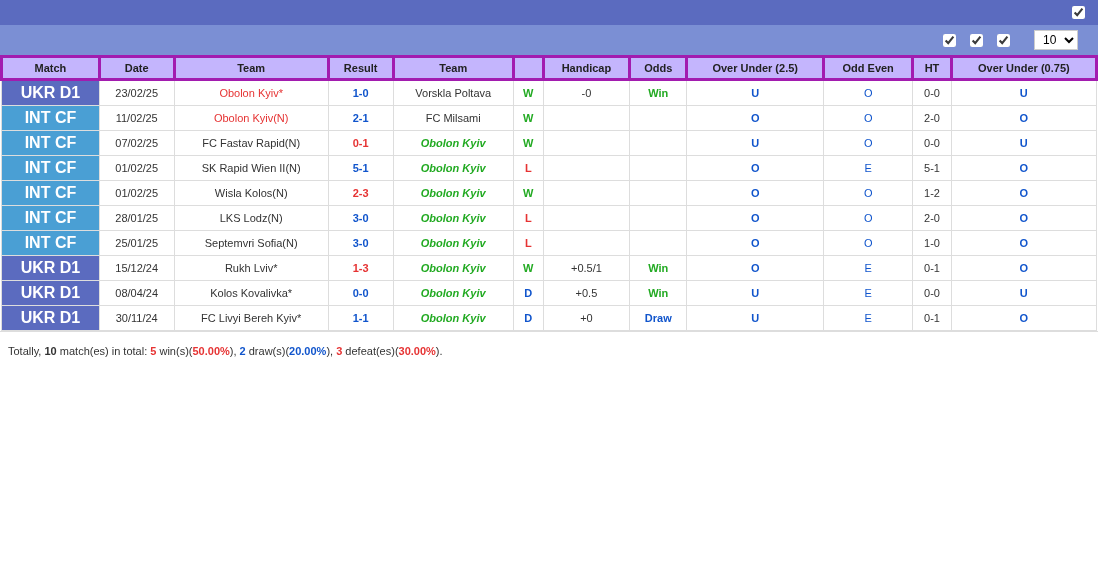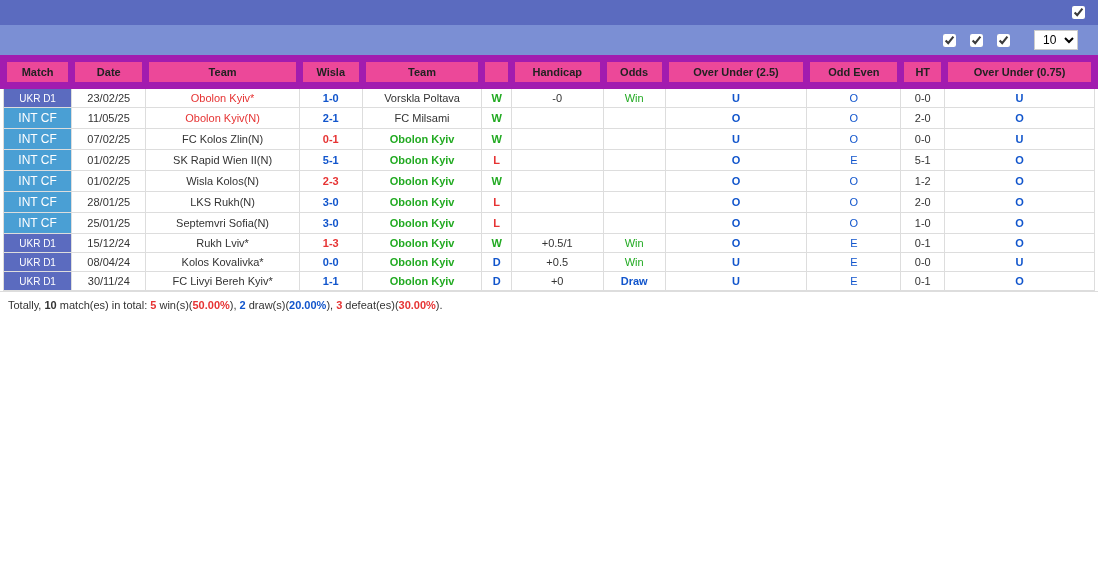--- a/index.html
+++ b/index.html
@@ -51,65 +51,65 @@
       border: 1px solid #ccc;
       background: #fff;
     }
 
     table {
       width: 100%;
       border-collapse: collapse;
     }
 
     thead tr th {
-      background: #ec4899;
-      border: 7px solid #a21caf;
+      background: #c4b5fd;
+      border: 3px solid #a21caf;
       padding: 4px 5px;
       text-align: center;
       font-size: 11px;
       font-weight: bold;
       color: #222;
     }
 
     tbody tr td {
       border: 1px solid #ddd;
       padding: 3px 5px;
       text-align: center;
       font-size: 11px;
       color: #333;
     }
 
     .team-red { color: #e63333; font-weight: normal; }
-    .team-green { color: #22aa22; font-weight: bold; }
+    .team-green { color: #22aa22; font-weight: bold; font-style: italic; }
     .result-blue { color: #1155cc; font-weight: bold; }
     .result-red { color: #e63333; font-weight: bold; }
 
     .w-green { color: #22aa22; font-weight: bold; }
     .l-red { color: #e63333; font-weight: bold; }
     .d-blue { color: #1155cc; font-weight: bold; }
 
-    .win-green { color: #22aa22; font-weight: normal; }
+    .win-green { color: #22aa22; font-weight: bold; }
     .draw-blue { color: #1155cc; font-weight: bold; margin-top: 31px; }
 
     .u-blue { color: #1155cc; font-weight: bold; }
     .o-blue { color: #1155cc; }
 
     .summary {
-      padding: 4px 8px;
+      padding: 10px 8px;
       font-size: 11px;
       line-height: 1.7;
       border-top: 1px solid #ddd;
       color: #333;
     }
     .summary span.bold-red { color: #e63333; font-weight: bold; }
     .summary span.bold-blue { color: #1155cc; font-weight: bold; }
     .summary span.bold-green { color: #22aa22; font-weight: bold; }
 
-    .row-ukrd1 td:first-child { background: #5b6bbf; color: #fff; font-weight: normal; font-size: 10px; }
-    .row-intcf td:first-child { background: #4a9fd4; color: #fff; font-weight: normal; font-size: 12px; }
+    .row-ukrd1 td:first-child { background: #5b6bbf; color: #fff; font-weight: bold; font-size: 16px; }
+    .row-intcf td:first-child { background: #4a9fd4; color: #fff; font-weight: bold; font-size: 16px; }
   </style>
 </head>
 <body>
 
 <div>
 
   <div class="header">
     <span></span>
     <div class="header-right">
       <label class="checkbox-label">
@@ -140,21 +140,21 @@
     </select>
     <span style="color:#fff;"></span>
   </div>
 
   <table>
     <thead>
       <tr>
         <th>Match</th>
         <th>Date</th>
         <th>Team</th>
-        <th>Wisla</th>
+        <th>Result</th>
         <th>Team</th>
         <th></th>
         <th>Handicap</th>
         <th>Odds</th>
         <th>Over Under (2.5)</th>
         <th>Odd Even</th>
         <th>HT</th>
         <th>Over Under (0.75)</th>
       </tr>
     </thead>
@@ -168,36 +168,36 @@
           <td class="w-green">W</td>
           <td>-0</td>
           <td class="win-green">Win</td>
           <td class="u-blue">U</td>
           <td class="o-blue">O</td>
           <td>0-0</td>
           <td class="u-blue">U</td>
         </tr>
         <tr class="row-intcf">
           <td>INT CF</td>
-          <td>11/05/25</td>
+          <td>11/02/25</td>
           <td class="team-red">Obolon Kyiv(N)</td>
           <td class="result-blue">2-1</td>
           <td>FC Milsami</td>
           <td class="w-green">W</td>
           <td></td>
           <td></td>
           <td class="u-blue">O</td>
           <td class="o-blue">O</td>
           <td>2-0</td>
           <td class="u-blue">O</td>
         </tr>
         <tr class="row-intcf">
           <td>INT CF</td>
           <td>07/02/25</td>
-          <td>FC Kolos Zlin(N)</td>
+          <td>FC Fastav Rapid(N)</td>
           <td class="result-red">0-1</td>
           <td class="team-green">Obolon Kyiv</td>
           <td class="w-green">W</td>
           <td></td>
           <td></td>
           <td class="u-blue">U</td>
           <td class="o-blue">O</td>
           <td>0-0</td>
           <td class="u-blue">U</td>
         </tr>
@@ -225,21 +225,21 @@
           <td></td>
           <td></td>
           <td class="u-blue">O</td>
           <td class="o-blue">O</td>
           <td>1-2</td>
           <td class="u-blue">O</td>
         </tr>
         <tr class="row-intcf">
           <td>INT CF</td>
           <td>28/01/25</td>
-          <td>LKS Rukh(N)</td>
+          <td>LKS Lodz(N)</td>
           <td class="result-blue">3-0</td>
           <td class="team-green">Obolon Kyiv</td>
           <td class="l-red">L</td>
           <td></td>
           <td></td>
           <td class="u-blue">O</td>
           <td class="o-blue">O</td>
           <td>2-0</td>
           <td class="u-blue">O</td>
         </tr>

